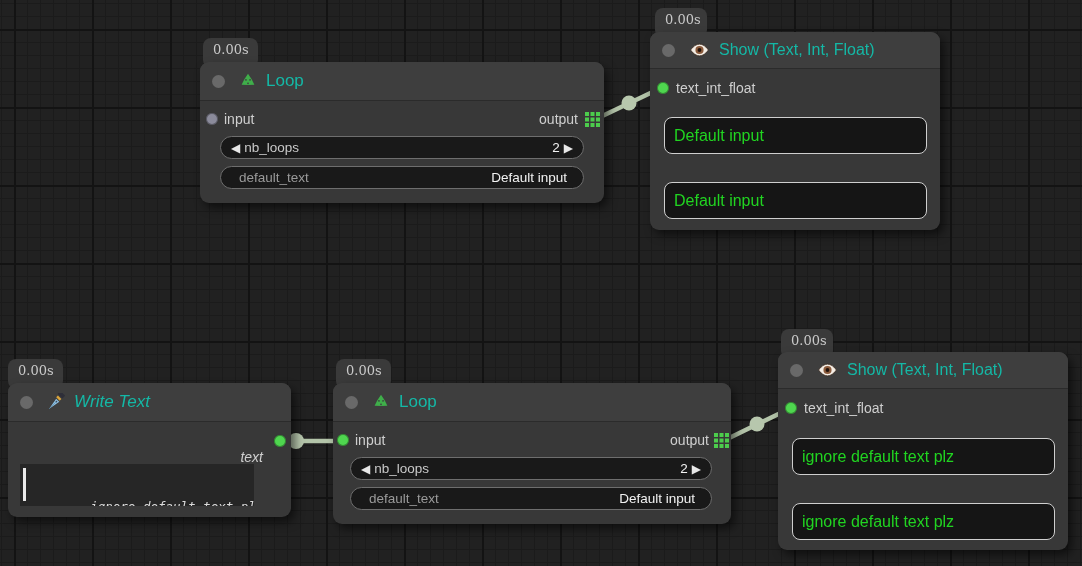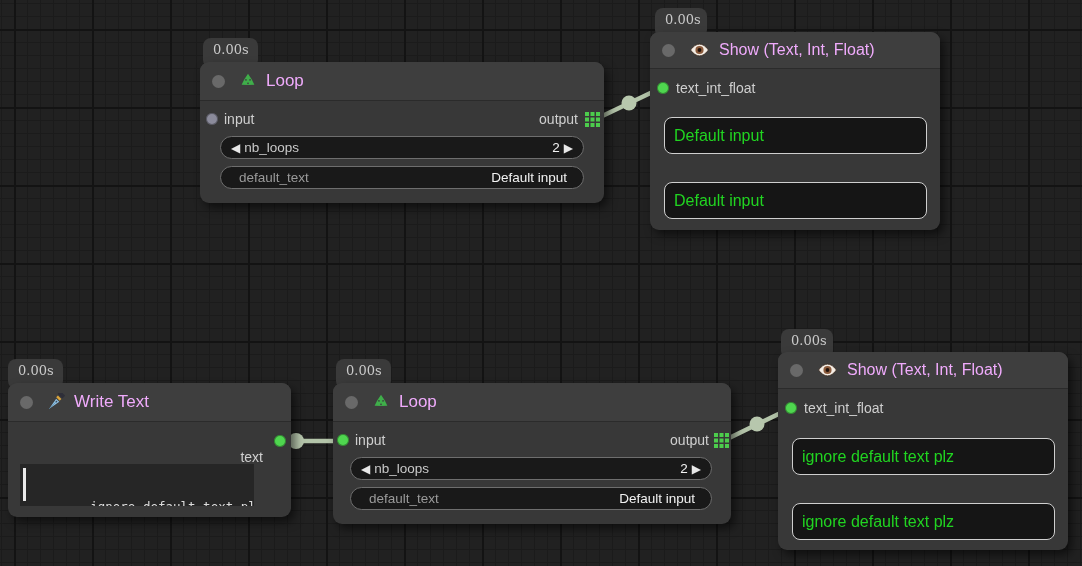--- a/index.html
+++ b/index.html
@@ -30,21 +30,21 @@
     position:absolute;left:0;top:0;right:0;height:38px;
     background:#3e3e3e;border-bottom:1px solid #2b2b2b;
     border-radius:9px 9px 0 0;display:flex;align-items:center;
   }
   .show .node-header{height:36px;}
   .collapse-dot{
     width:13px;height:13px;border-radius:50%;background:#696969;
     margin-left:12px;flex:0 0 auto;
   }
   .title-icon{margin-left:14px;display:flex;align-items:center;flex:0 0 auto;}
-  .node-title{margin-left:9px;color:#f0abfc;font-size:17px;white-space:nowrap;}
+  .node-title{margin-left:9px;color:#14b8a6;font-size:17px;white-space:nowrap;}
   .show .node-title{font-size:16px;}
   .slot-dot{
     position:absolute;width:12px;height:12px;border-radius:50%;
     background:#4fd64f;box-shadow:0 0 0 1px rgba(0,0,0,0.35) inset;
   }
   .slot-dot.disconnected{background:#8b8b9b;}
   .slot-label{position:absolute;color:#cfcfcf;font-size:14px;white-space:nowrap;}
   .grid-icon{position:absolute;width:15px;height:15px;}
   .widget{
     position:absolute;left:20px;right:20px;height:23px;
@@ -161,21 +161,21 @@
         <span>Default input</span>
       </div>
       <div class="show-box" style="top:150px;">
         <span>Default input</span>
       </div>
     </div>
   </div>
 
   <div class="node-group">
     <div class="badge" style="left:8px;top:359px;width:55px;height:30px;">0.00s</div>
-    <div class="node" style="left:8px;top:383px;width:283px;height:134px;">
+    <div class="node" style="left:8px;top:383px;width:283px;height:134px;font-style:italic;">
       <div class="node-header">
         <div class="collapse-dot"></div>
         <span class="title-icon">
           <svg width="18" height="18" viewBox="0 0 24 24">
             <rect x="14.5" y="-0.5" width="9" height="5.5" rx="1" transform="rotate(45 19 2.5)" fill="#2e2e38"></rect>
             <rect x="12.5" y="5.2" width="6.5" height="3.2" transform="rotate(45 15.7 6.8)" fill="#dba53a"></rect>
             <path d="M3 21 L12.2 7.6 L16.4 11.8 Z" fill="#8fc1e3"></path>
             <circle cx="12.6" cy="11.4" r="1.1" fill="#2e2e38"></circle>
             <path d="M3 21 L12.6 11.4" stroke="#5d8fb3" stroke-width="0.9"></path>
           </svg>

